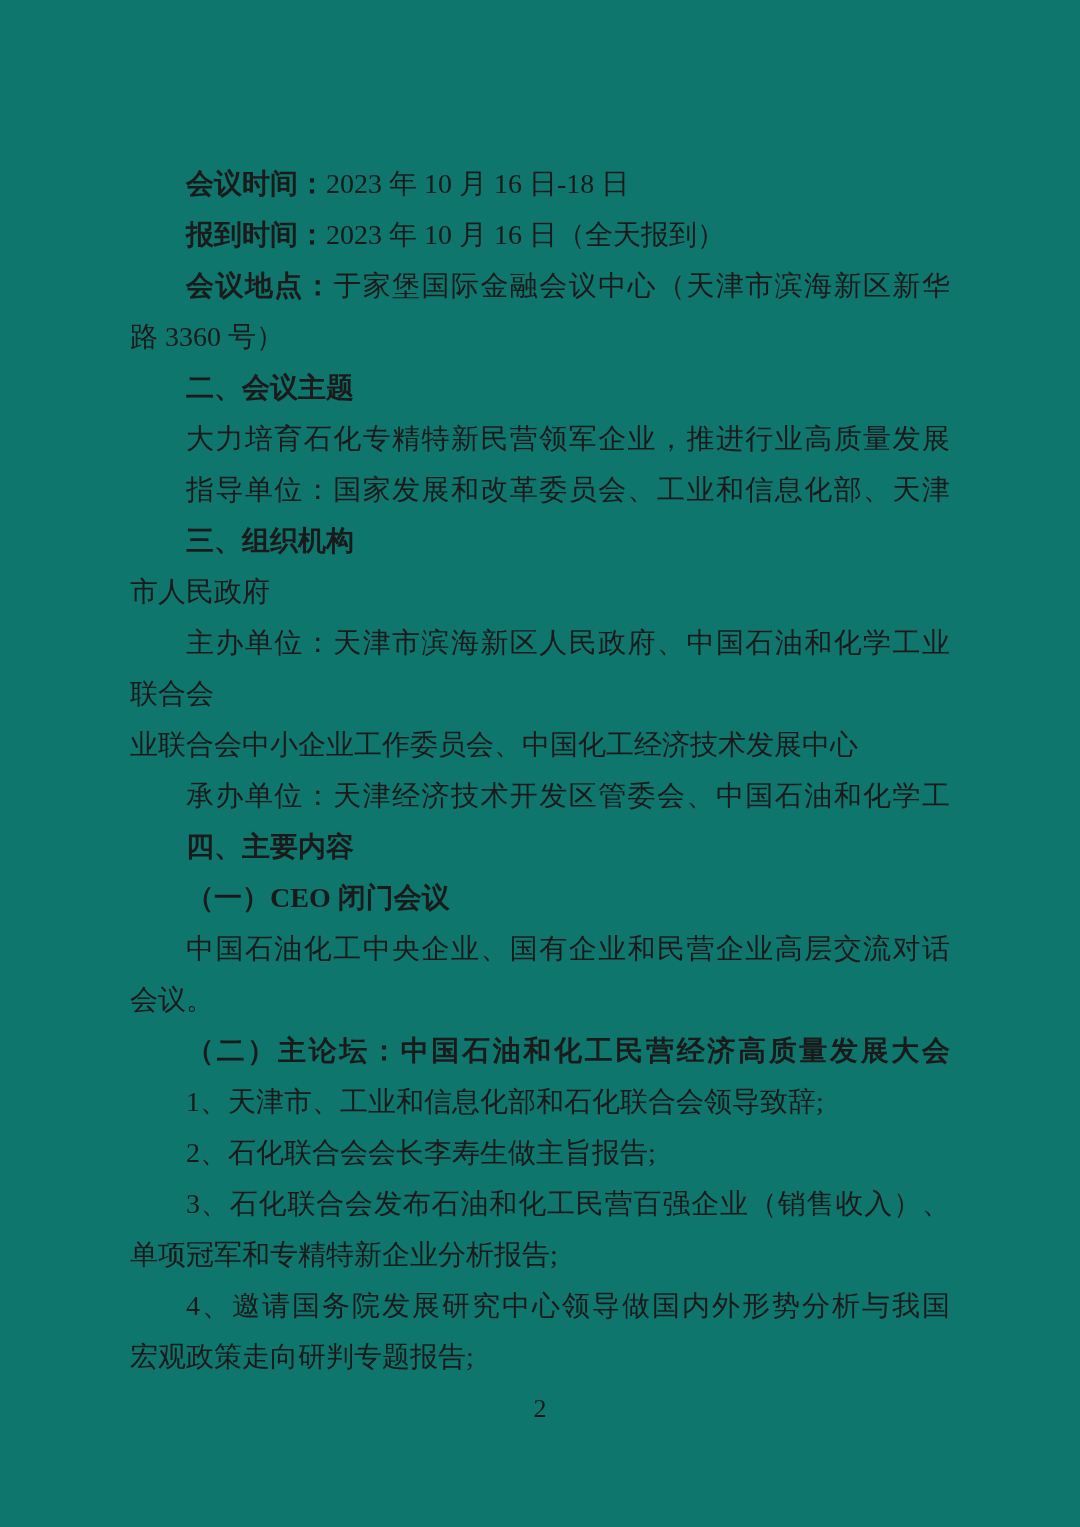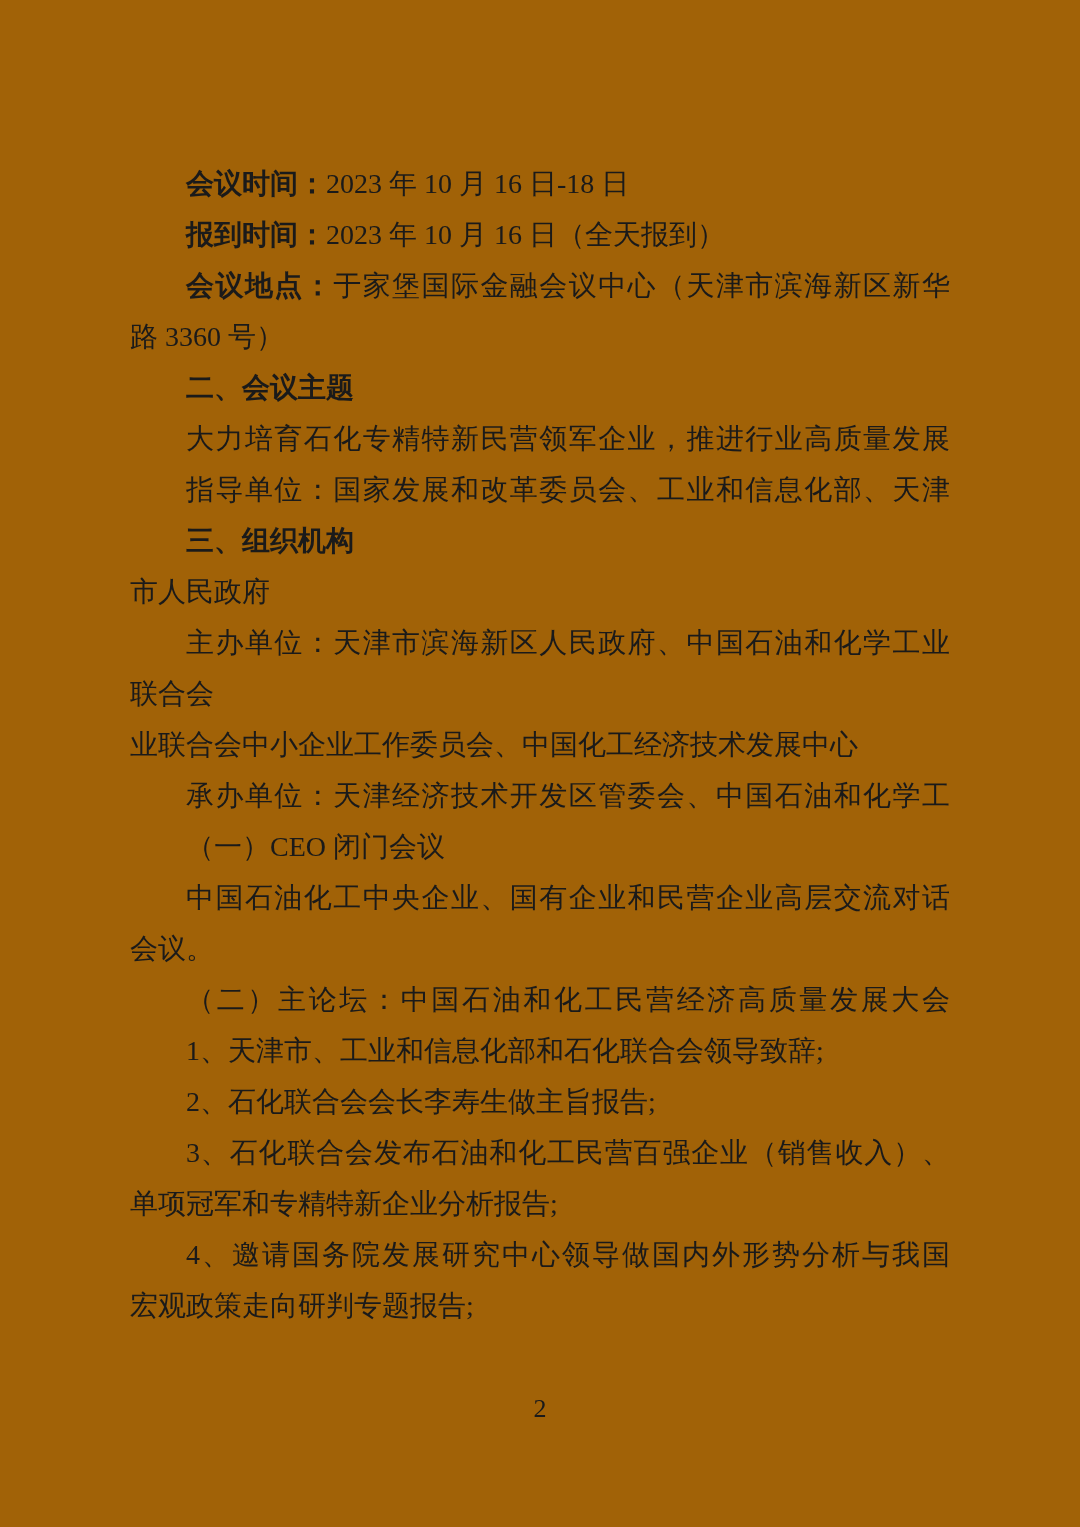--- a/index.html
+++ b/index.html
@@ -4,21 +4,21 @@
 <style>
   html, body {
     margin: 0;
     padding: 0;
     background: #ffffff;
   }
   .page {
     position: relative;
     width: 1080px;
     height: 1527px;
-    background: #a16207;
+    background: #0f766e;
     color: #1a1a1a;
     font-family: "Liberation Serif", "DejaVu Serif", serif;
     overflow: hidden;
   }
   .content {
     position: absolute;
     left: 130px;
     top: 158px;
     width: 820px;
   }
@@ -41,21 +41,21 @@
     font-weight: normal;
   }
   .s-label {
     font-weight: bold;
   }
   .s-head {
     font-weight: bold;
     font-family: Liberation Serif, serif;
   }
   .s-subhead {
-    font-weight: normal;
+    font-weight: bold;
   }
   .footer {
     position: absolute;
     left: 0;
     top: 1392px;
     width: 1080px;
     text-align: center;
     font-size: 26px;
     line-height: 34px;
     color: #1a1a1a;
@@ -72,20 +72,21 @@
       <div class="line"><span class="s-body">路 3360 号）</span></div>
       <div class="line indent"><span class="s-head">二、会议主题</span></div>
       <div class="line indent justify"><span class="s-body">大力培育石化专精特新民营领军企业，推进行业高质量发展</span></div>
       <div class="line indent justify"><span class="s-body">指导单位：国家发展和改革委员会、工业和信息化部、天津</span></div>
       <div class="line indent"><span class="s-head">三、组织机构</span></div>
       <div class="line"><span class="s-body">市人民政府</span></div>
       <div class="line indent justify"><span class="s-body">主办单位：天津市滨海新区人民政府、中国石油和化学工业</span></div>
       <div class="line"><span class="s-body">联合会</span></div>
       <div class="line"><span class="s-body">业联合会中小企业工作委员会、中国化工经济技术发展中心</span></div>
       <div class="line indent justify"><span class="s-body">承办单位：天津经济技术开发区管委会、中国石油和化学工</span></div>
+      <div class="line indent"><span class="s-head">四、主要内容</span></div>
       <div class="line indent"><span class="s-subhead">（一）CEO 闭门会议</span></div>
       <div class="line indent justify"><span class="s-body">中国石油化工中央企业、国有企业和民营企业高层交流对话</span></div>
       <div class="line"><span class="s-body">会议。</span></div>
       <div class="line indent justify"><span class="s-subhead">（二）主论坛：中国石油和化工民营经济高质量发展大会</span></div>
       <div class="line indent"><span class="s-body">1、天津市、工业和信息化部和石化联合会领导致辞;</span></div>
       <div class="line indent"><span class="s-body">2、石化联合会会长李寿生做主旨报告;</span></div>
       <div class="line indent justify"><span class="s-body">3、石化联合会发布石油和化工民营百强企业（销售收入）、</span></div>
       <div class="line"><span class="s-body">单项冠军和专精特新企业分析报告;</span></div>
       <div class="line indent justify"><span class="s-body">4、邀请国务院发展研究中心领导做国内外形势分析与我国</span></div>
       <div class="line"><span class="s-body">宏观政策走向研判专题报告;</span></div>

